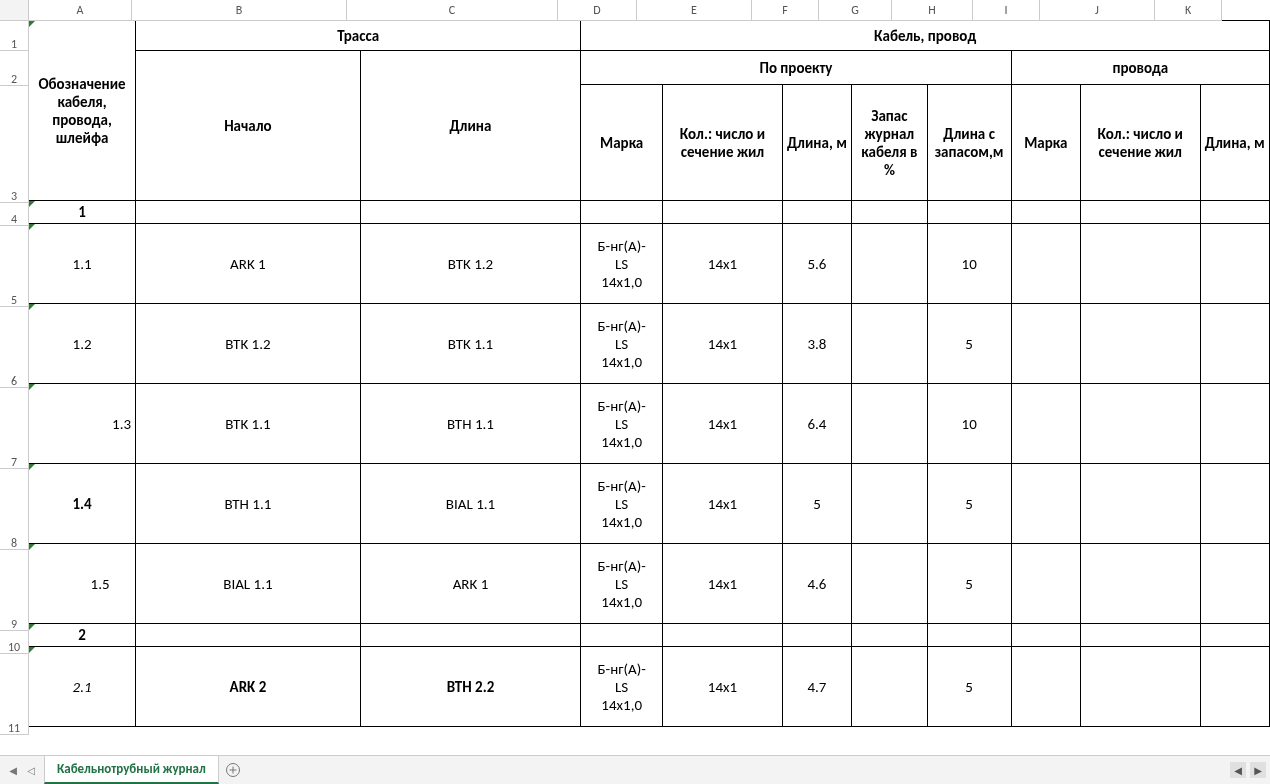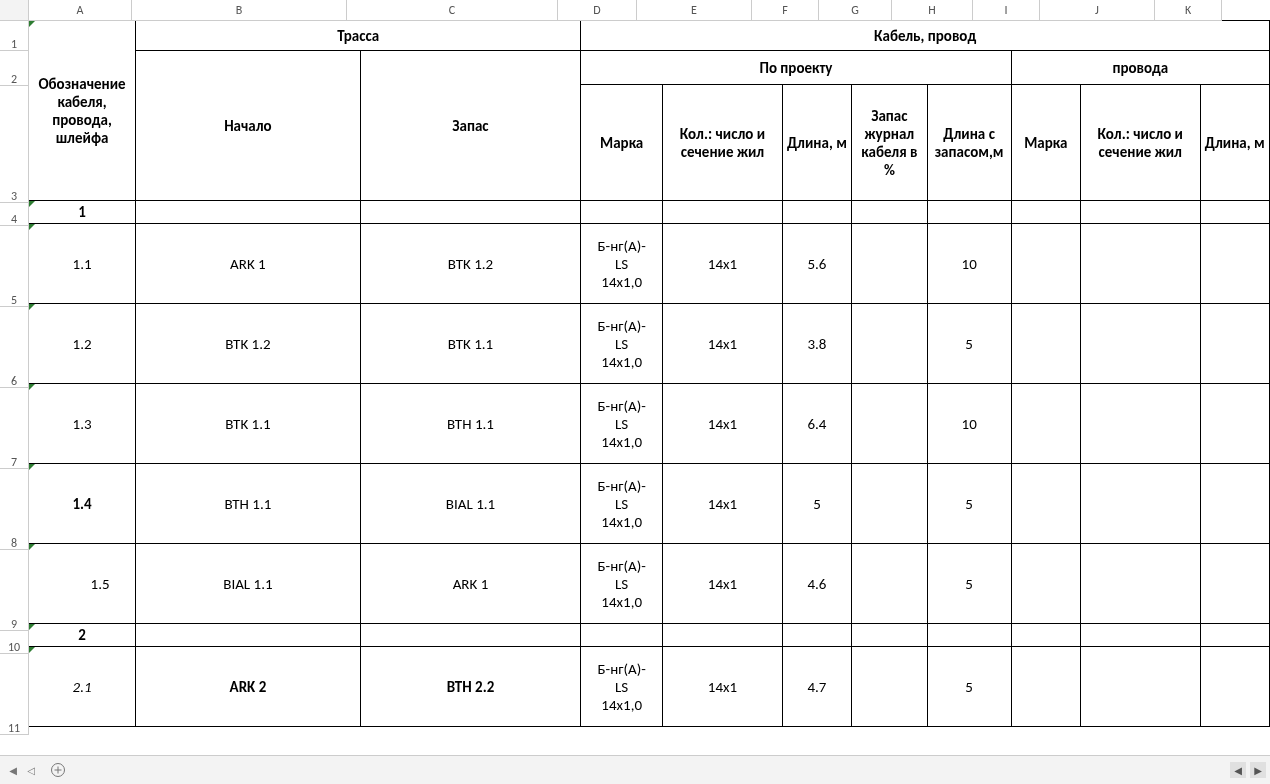--- a/index.html
+++ b/index.html
@@ -248,21 +248,21 @@
 
       <tbody>
           <tr style="height:30px;">
         <th rowspan="3" class="green-tri"><span>Обозначение кабеля, провода, шлейфа</span></th>
         <th colspan="2"><span>Трасса</span></th>
         <th colspan="8"><span>Кабель, провод</span></th>
       </tr>
 
       <tr style="height:34px;">
         <th rowspan="2"><span>Начало</span></th>
-        <th rowspan="2"><span>Запас</span></th>
+        <th rowspan="2"><span>Длина</span></th>
         <th colspan="5"><span>По проекту</span></th>
         <th colspan="3"><span>провода</span></th>
       </tr>
 
       <tr style="height:116px;">
         <th><span>Марка</span></th>
         <th><span>Кол.: число и сечение жил</span></th>
         <th><span>Длина, м</span></th>
         <th><span>Запас журнал кабеля в %</span></th>
         <th><span>Длина с запасом,м</span></th>
@@ -306,21 +306,21 @@
             <td style="font-weight: normal;">Б-нг(А)-<br>LS<br>14х1,0</td>
             <td style="font-weight: normal;">14х1</td>
             <td style="font-weight: normal;">3.8</td>
             <td style="font-weight: normal;"></td>
             <td style="font-weight: normal;">5</td>
             <td style="font-weight: normal;"></td>
             <td style="font-weight: normal;"></td>
             <td style="font-weight: normal;"></td>
           </tr>
           <tr class="data" style="height: 80px;">
-            <td class="green-tri" style="font-weight: normal;">1.3</td>
+            <td class="green-tri" style="font-weight: normal; text-align: right;">1.3</td>
             <td style="font-weight: normal;">BTK 1.1</td>
             <td style="font-weight: normal;">BTH 1.1</td>
             <td style="font-weight: normal;">Б-нг(А)-<br>LS<br>14х1,0</td>
             <td style="font-weight: normal;">14х1</td>
             <td style="font-weight: normal;">6.4</td>
             <td style="font-weight: normal;"></td>
             <td style="font-weight: normal;">10</td>
             <td style="font-weight: normal;"></td>
             <td style="font-weight: normal;"></td>
             <td style="font-weight: normal;"></td>
@@ -379,20 +379,21 @@
           </tr>
         </tbody>
     </table>
   </div>
 
   <div class="tabbar">
     <div class="tab-nav">
       <div class="nav-btn">◀</div>
       <div class="nav-btn">◁</div>
     </div>
+    <div class="tab">Кабельнотрубный журнал</div>
     <div class="addsheet">
       <svg width="16" height="16" viewBox="0 0 16 16">
         <circle cx="8" cy="8" r="6.5" fill="none" stroke="#777" stroke-width="1"></circle>
         <line x1="8" y1="4.5" x2="8" y2="11.5" stroke="#777" stroke-width="1"></line>
         <line x1="4.5" y1="8" x2="11.5" y2="8" stroke="#777" stroke-width="1"></line>
       </svg>
     </div>
     <div class="scroll-right">
       <div class="sbtn">◀</div>
       <div class="sbtn">▶</div>

